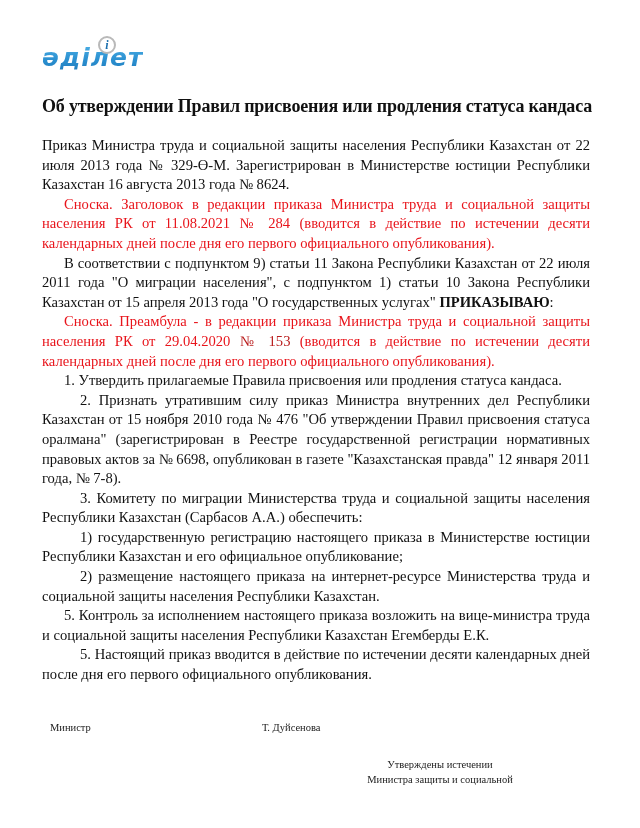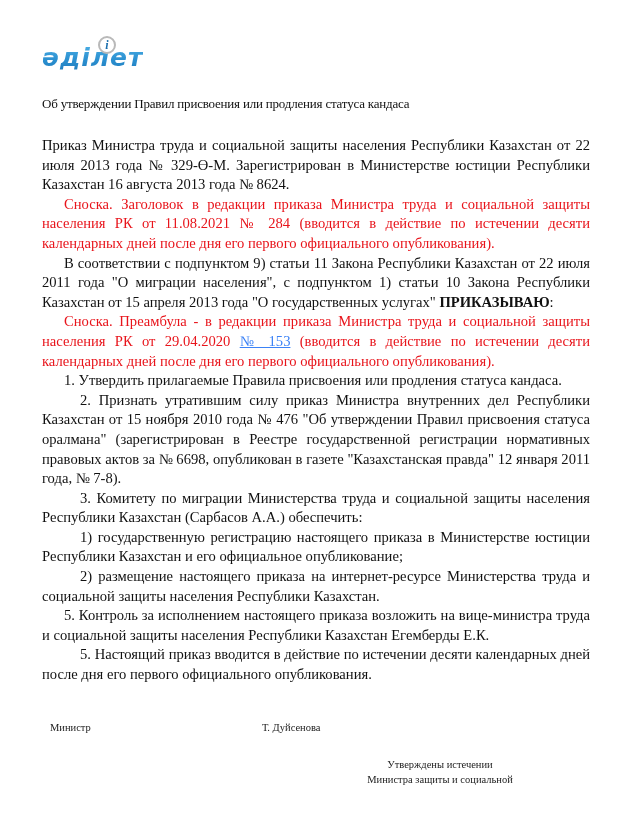--- a/index.html
+++ b/index.html
@@ -1,25 +1,25 @@
 <!DOCTYPE html>
 <html><head>
 <meta charset="utf-8">
 <style>
   html, body { margin: 0; padding: 0; background: #ffffff; }
   body { width: 640px; height: 828px; overflow: hidden; position: relative; font-family: "Liberation Serif", "DejaVu Serif", serif; color: #111; }
   .logo { position: absolute; left: 42px; top: 36px; width: 140px; height: 48px; }
   .logo-text { position: absolute; left: 0; top: 0; font-family: "DejaVu Sans", sans-serif; font-style: italic; font-size: 25px; font-weight: bold; letter-spacing: 1px; color: #2a8fd0; line-height: 44px;
     background: linear-gradient(180deg, #5ec0f0 0%, #2a8fd0 55%, #1b6fae 100%); -webkit-background-clip: text; background-clip: text; -webkit-text-fill-color: transparent; }
   .logo-badge { position: absolute; left: 56px; top: 0px; width: 18px; height: 18px; border-radius: 50%; border: 2px solid #b9b9b9; background: #fff; box-sizing: border-box; font-family: "Liberation Serif", serif; font-style: italic; font-weight: bold; font-size: 12px; color: #1b6fae; text-align: center; line-height: 15px; }
-  .doc-title { position: absolute; left: 42px; top: 96px; font-size: 13px; font-weight: normal; color: #111; letter-spacing: -0.2px; text-align: center; }
+  .doc-title { position: absolute; left: 42px; top: 96px; font-size: 18px; font-weight: bold; color: #111; letter-spacing: -0.2px; text-align: center; }
   .content { position: absolute; left: 42px; top: 136px; width: 548px; font-size: 14.6px; line-height: 19.6px; }
   .p { margin: 0; text-align: justify; text-align-last: left; }
   .red { color: #e8141b; }
-  .blk { color: #3b82f6; text-decoration: underline; }
+  .blk { color: #b91c1c; }
   .bold { font-weight: bold; }
   .sign { position: absolute; top: 722px; font-size: 10.5px; color: #222; }
   .approved { position: absolute; left: 360px; top: 757px; width: 160px; text-align: center; font-size: 10.5px; line-height: 15px; color: #222; }
 </style>
 </head>
 <body>
 
 <div class="logo">
   <span class="logo-text">әділет</span>
   <span class="logo-badge">i</span>

